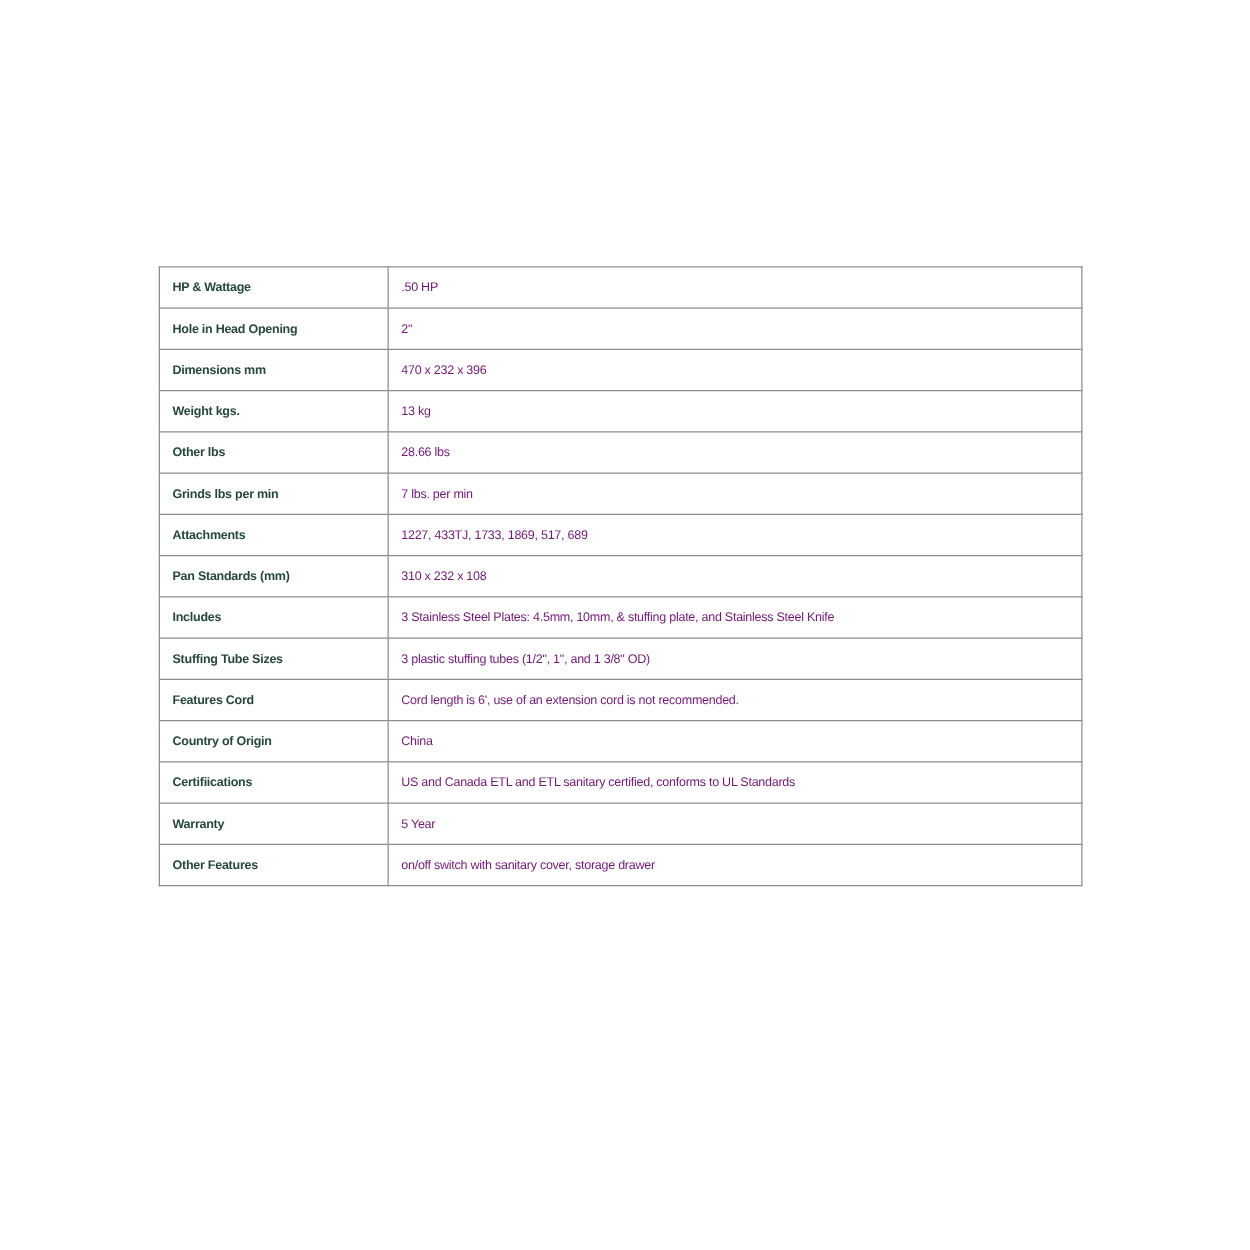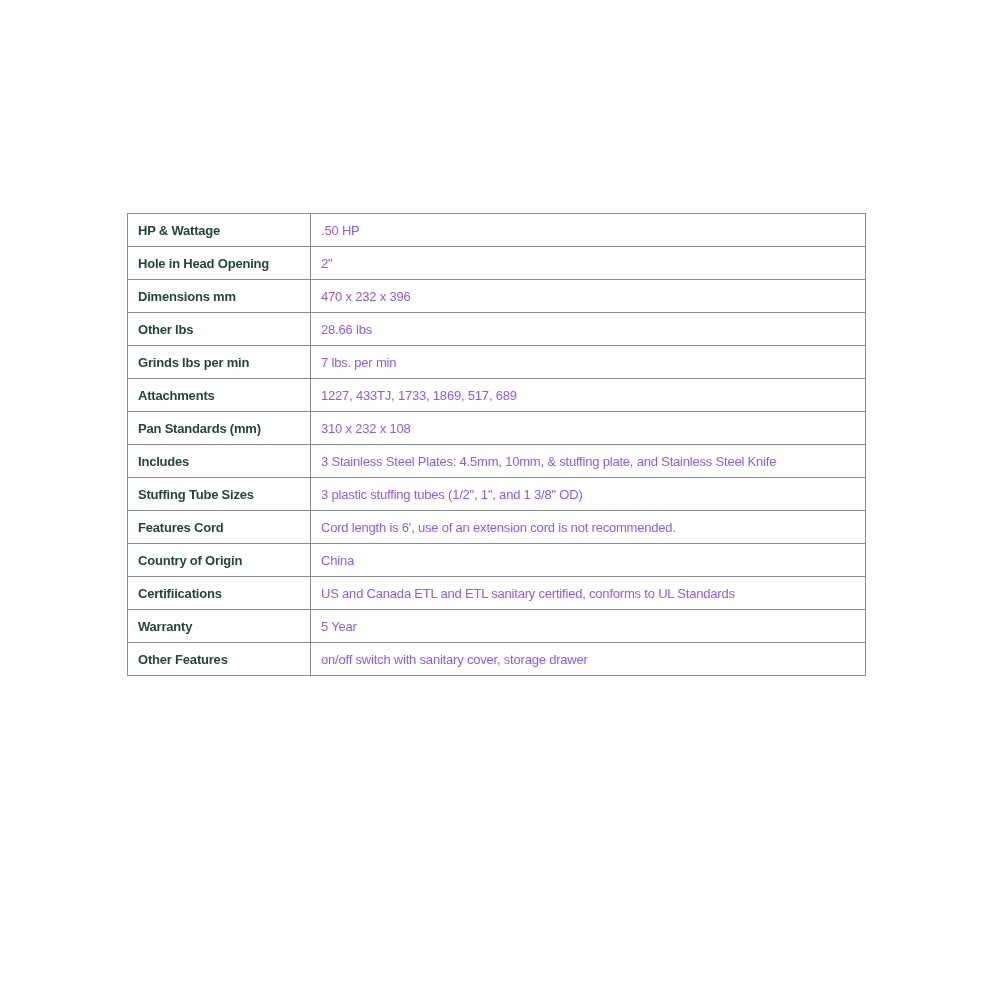--- a/index.html
+++ b/index.html
@@ -25,50 +25,54 @@
     border-collapse: collapse;
     table-layout: fixed;
   }
   .spec-table td {
     border: 1px solid #8a8f8c;
     height: 32px;
     padding: 0 0 0 10px;
     vertical-align: middle;
     white-space: nowrap;
     overflow: hidden;
-    font-size: 13px;
+    font-size: 10px;
     letter-spacing: -0.2px;
   }
   .spec-table td.label-cell {
     width: 172px;
     font-weight: bold;
     color: #24463c;
   }
   .spec-table td.value-cell {
-    color: #8b5cf6;
+    color: #701a75;
     font-weight: normal;
   }
 </style>
 </head>
 <body>
 
 <div class="page">
   <table class="spec-table">
     <tbody>
       <tr>
         <td class="label-cell">HP &amp; Wattage</td>
         <td class="value-cell">.50 HP</td>
       </tr>
       <tr>
         <td class="label-cell">Hole in Head Opening</td>
         <td class="value-cell">2"</td>
       </tr>
       <tr>
         <td class="label-cell">Dimensions mm</td>
         <td class="value-cell">470 x 232 x 396</td>
+      </tr>
+      <tr>
+        <td class="label-cell">Weight kgs.</td>
+        <td class="value-cell">13 kg</td>
       </tr>
       <tr>
         <td class="label-cell">Other lbs</td>
         <td class="value-cell">28.66 lbs</td>
       </tr>
       <tr>
         <td class="label-cell">Grinds lbs per min</td>
         <td class="value-cell">7 lbs. per min</td>
       </tr>
       <tr>

